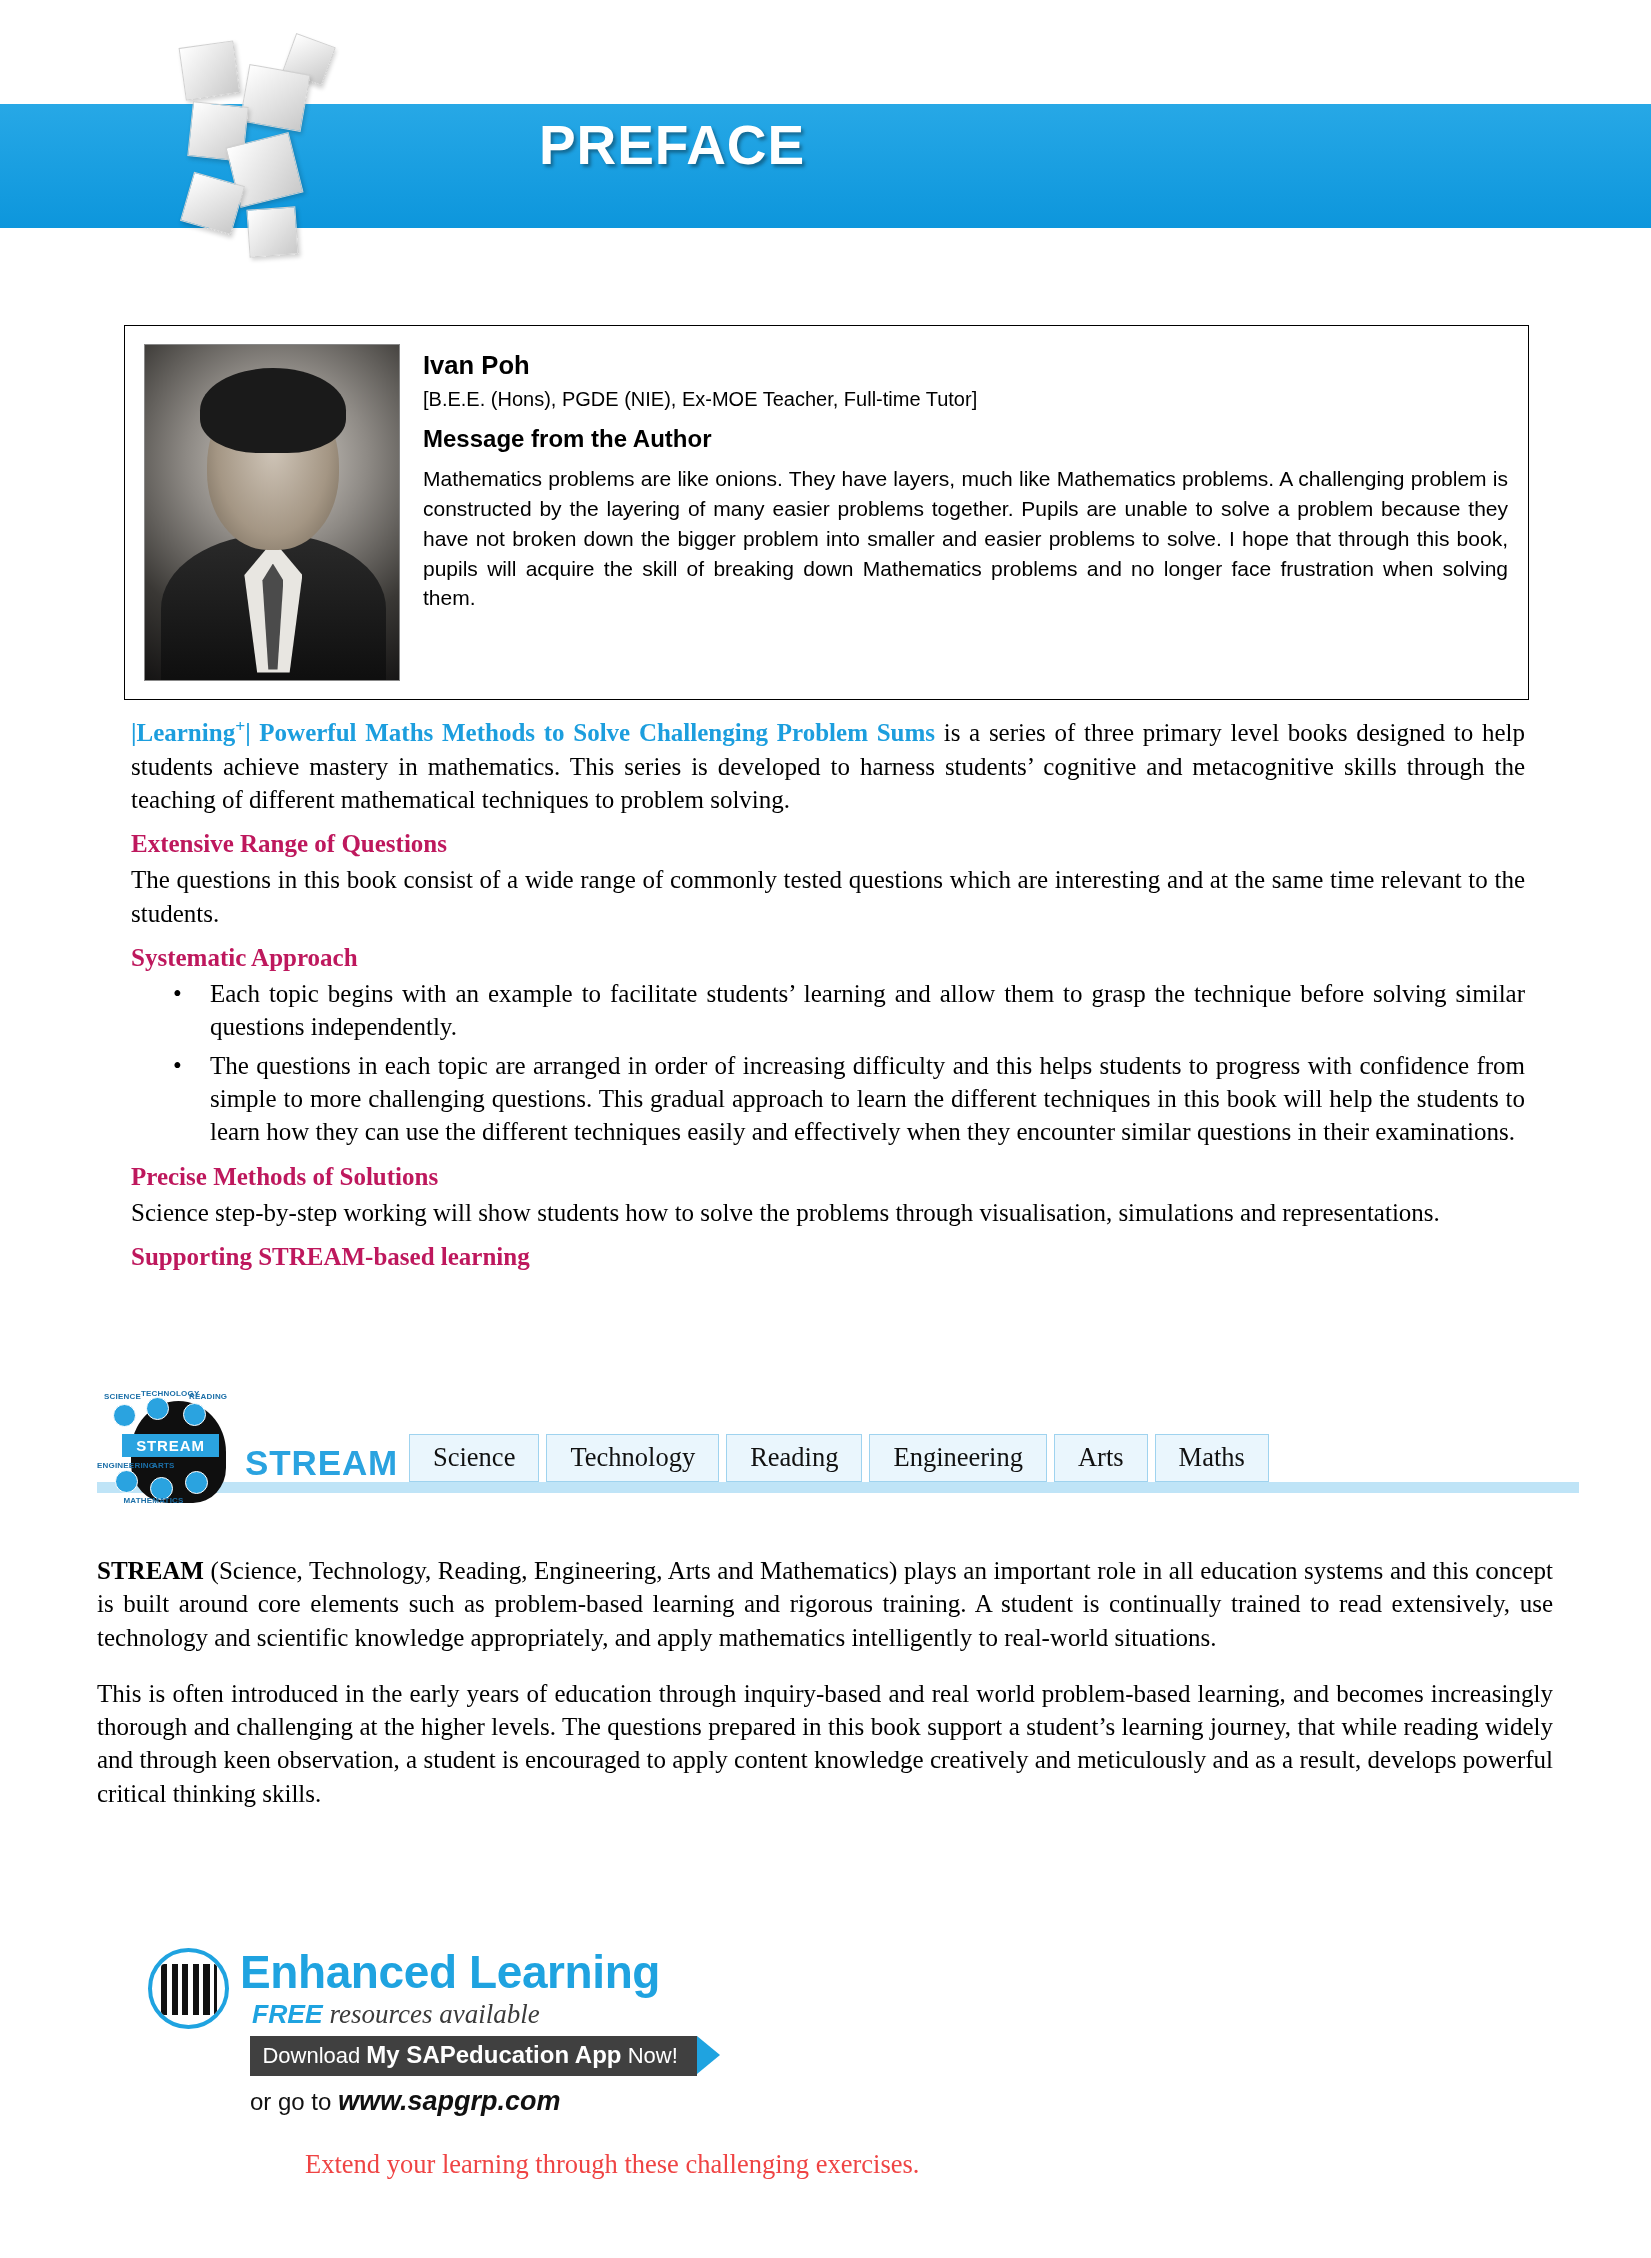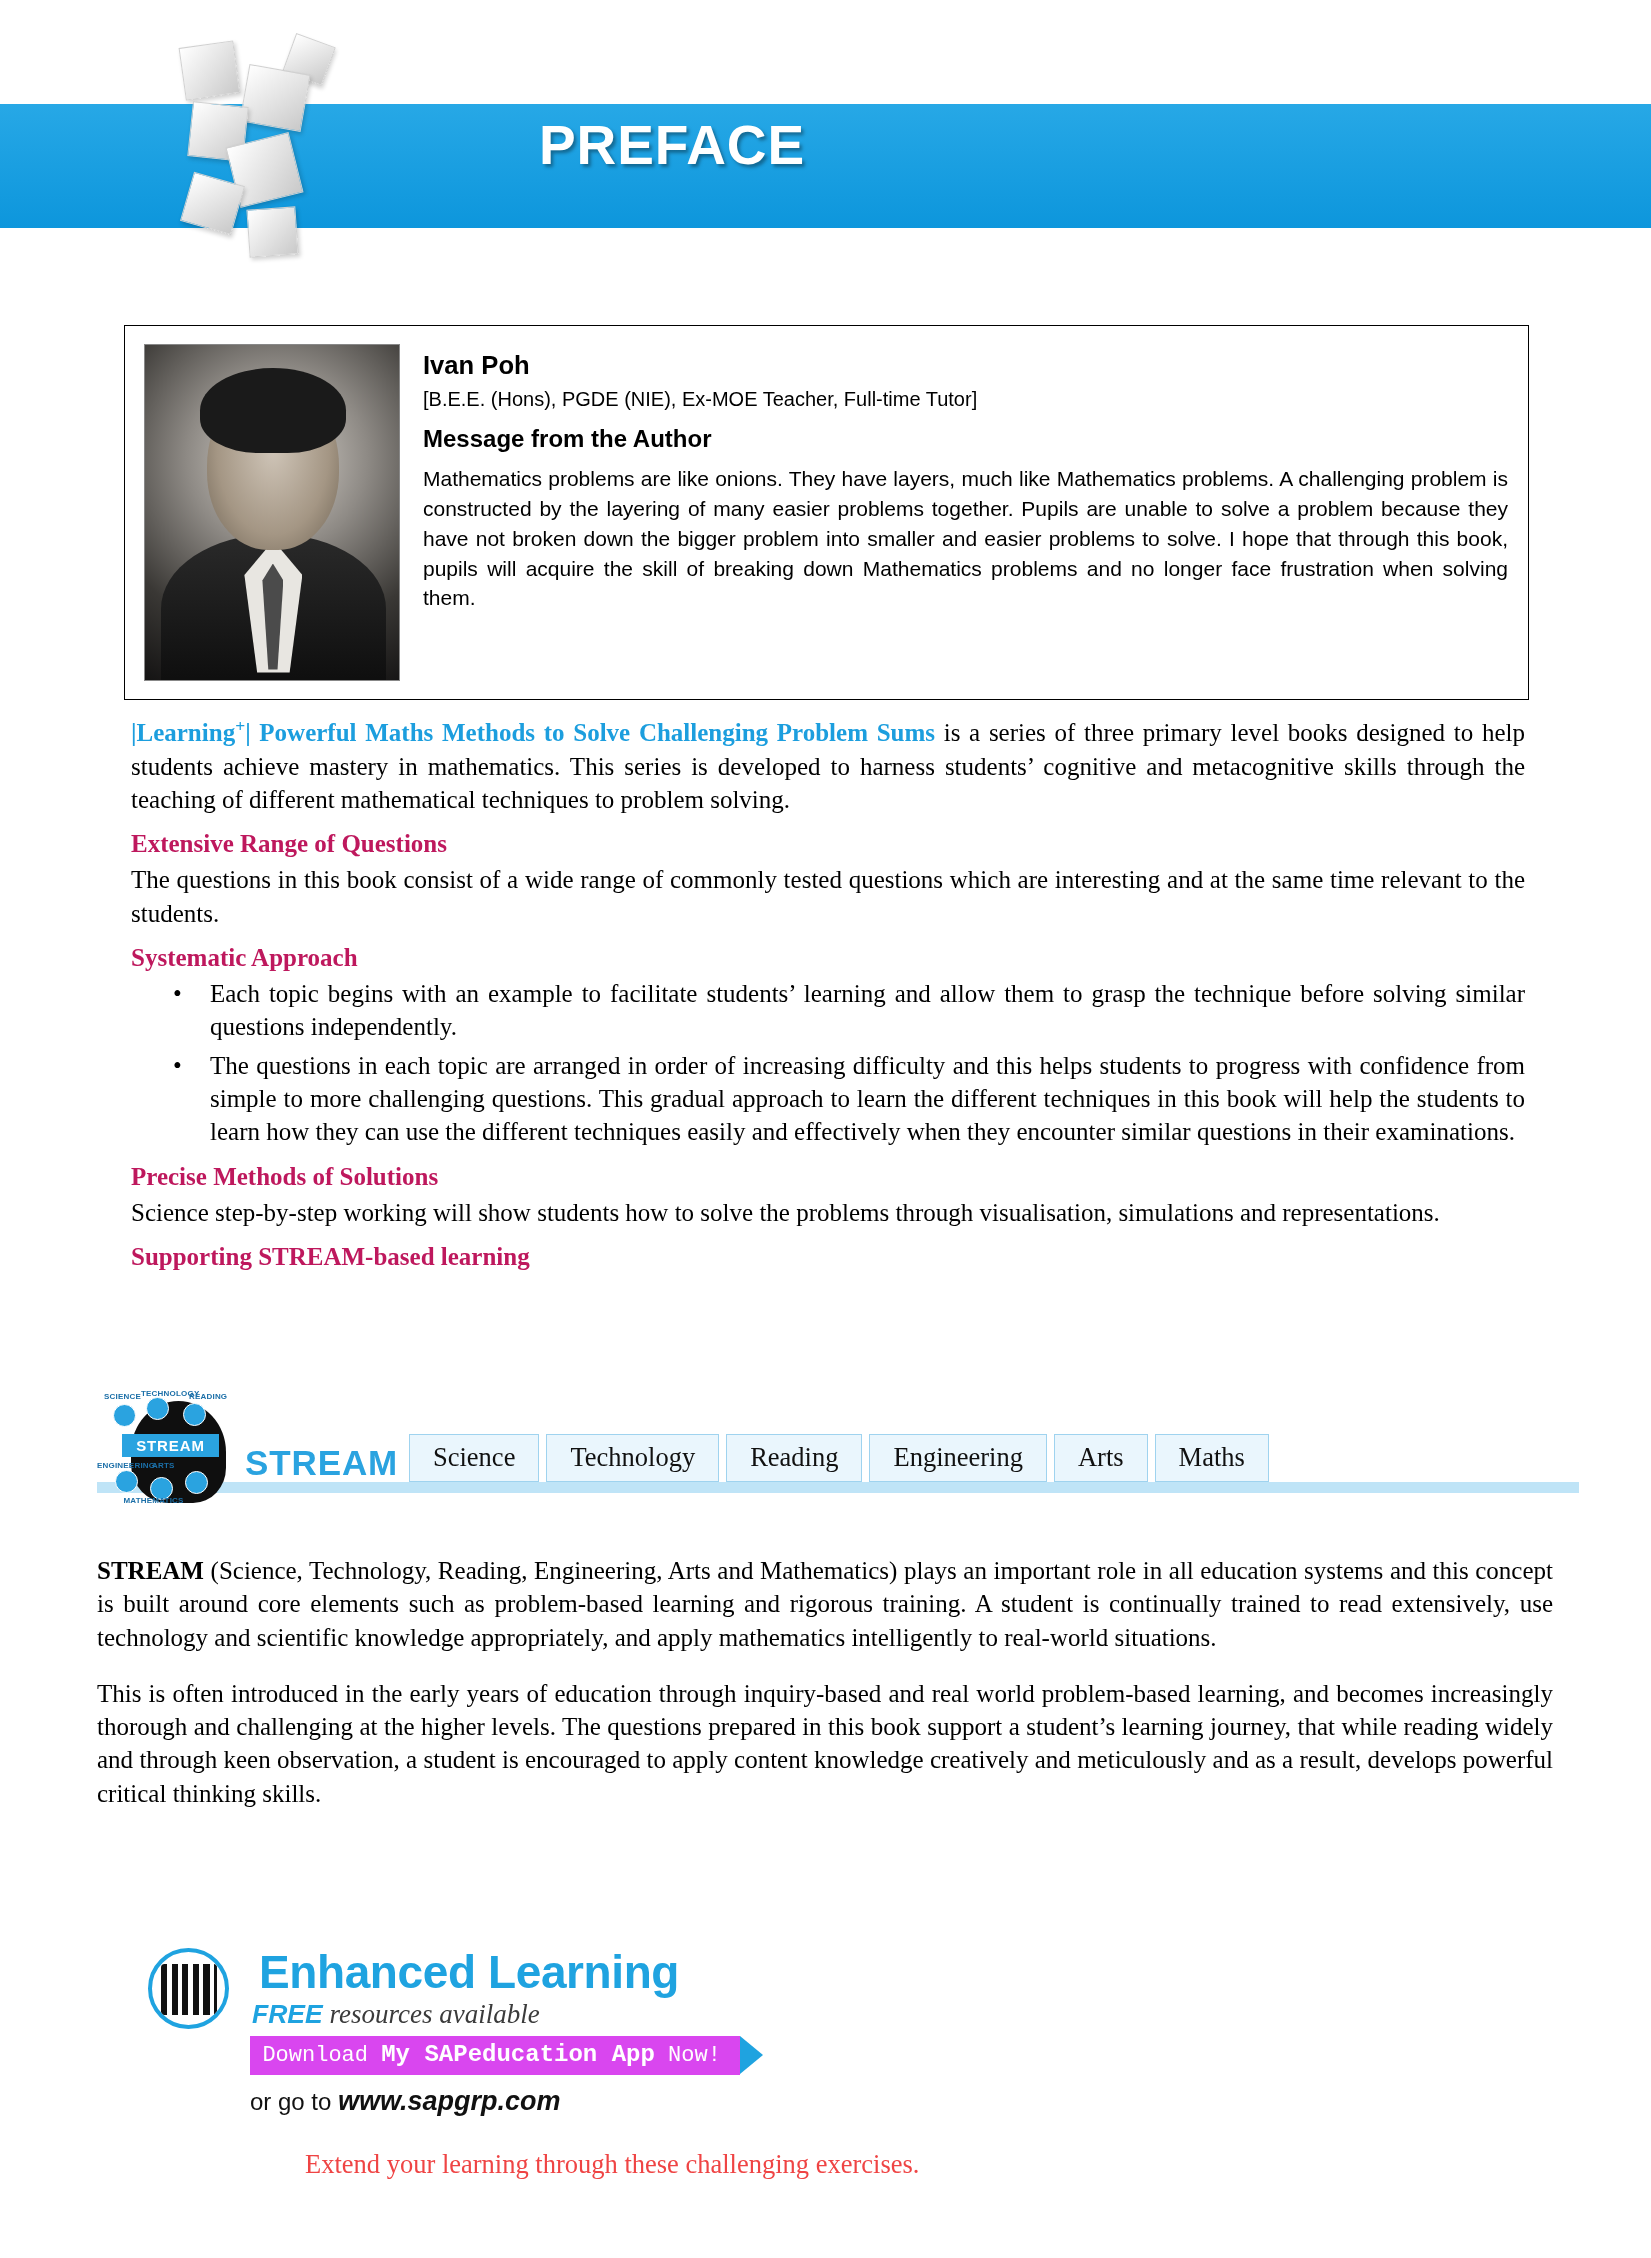--- a/index.html
+++ b/index.html
@@ -316,21 +316,21 @@
     position: absolute;
     left: 8.8px; top: 12.4px;
     width: 56px; height: 51px;
     background:
       repeating-linear-gradient(90deg, #111 0 6.2px, #fff 6.2px 10.6px),
       #111;
     border-radius: 3.5px;
   }
   .el-title {
     position: absolute;
-    left: 111px; top: 3.5px;
+    left: 92px; top: 3.5px;
     font-family: "Liberation Sans", sans-serif;
     font-weight: bold;
     font-size: 46px;
     color: #1fa3e0;
     letter-spacing: -0.4px;
     text-align: right;
   }
   .el-sub {
     position: absolute;
     left: 104px; top: 58px;
@@ -341,23 +341,23 @@
   }
   .el-sub .free {
     color: #1fa3e0;
     font-family: "Liberation Sans", sans-serif;
     font-weight: bold;
     font-size: 26.5px;
   }
   .el-banner {
     position: absolute;
     left: 102px; top: 95px;
-    background: #d946ef;
+    background: #404040;
     color: #ffffff;
-    font-family: Liberation Mono, monospace;
+    font-family: Liberation Sans, sans-serif;
     font-size: 22px;
     padding: 5.3px 19.4px 7px 12.4px;
     white-space: nowrap;
   }
   .el-banner b { font-size: 24px; }
   .el-banner::after {
     content: "";
     position: absolute;
     right: -23px; top: 0;
     border-top: 19.4px solid transparent;

